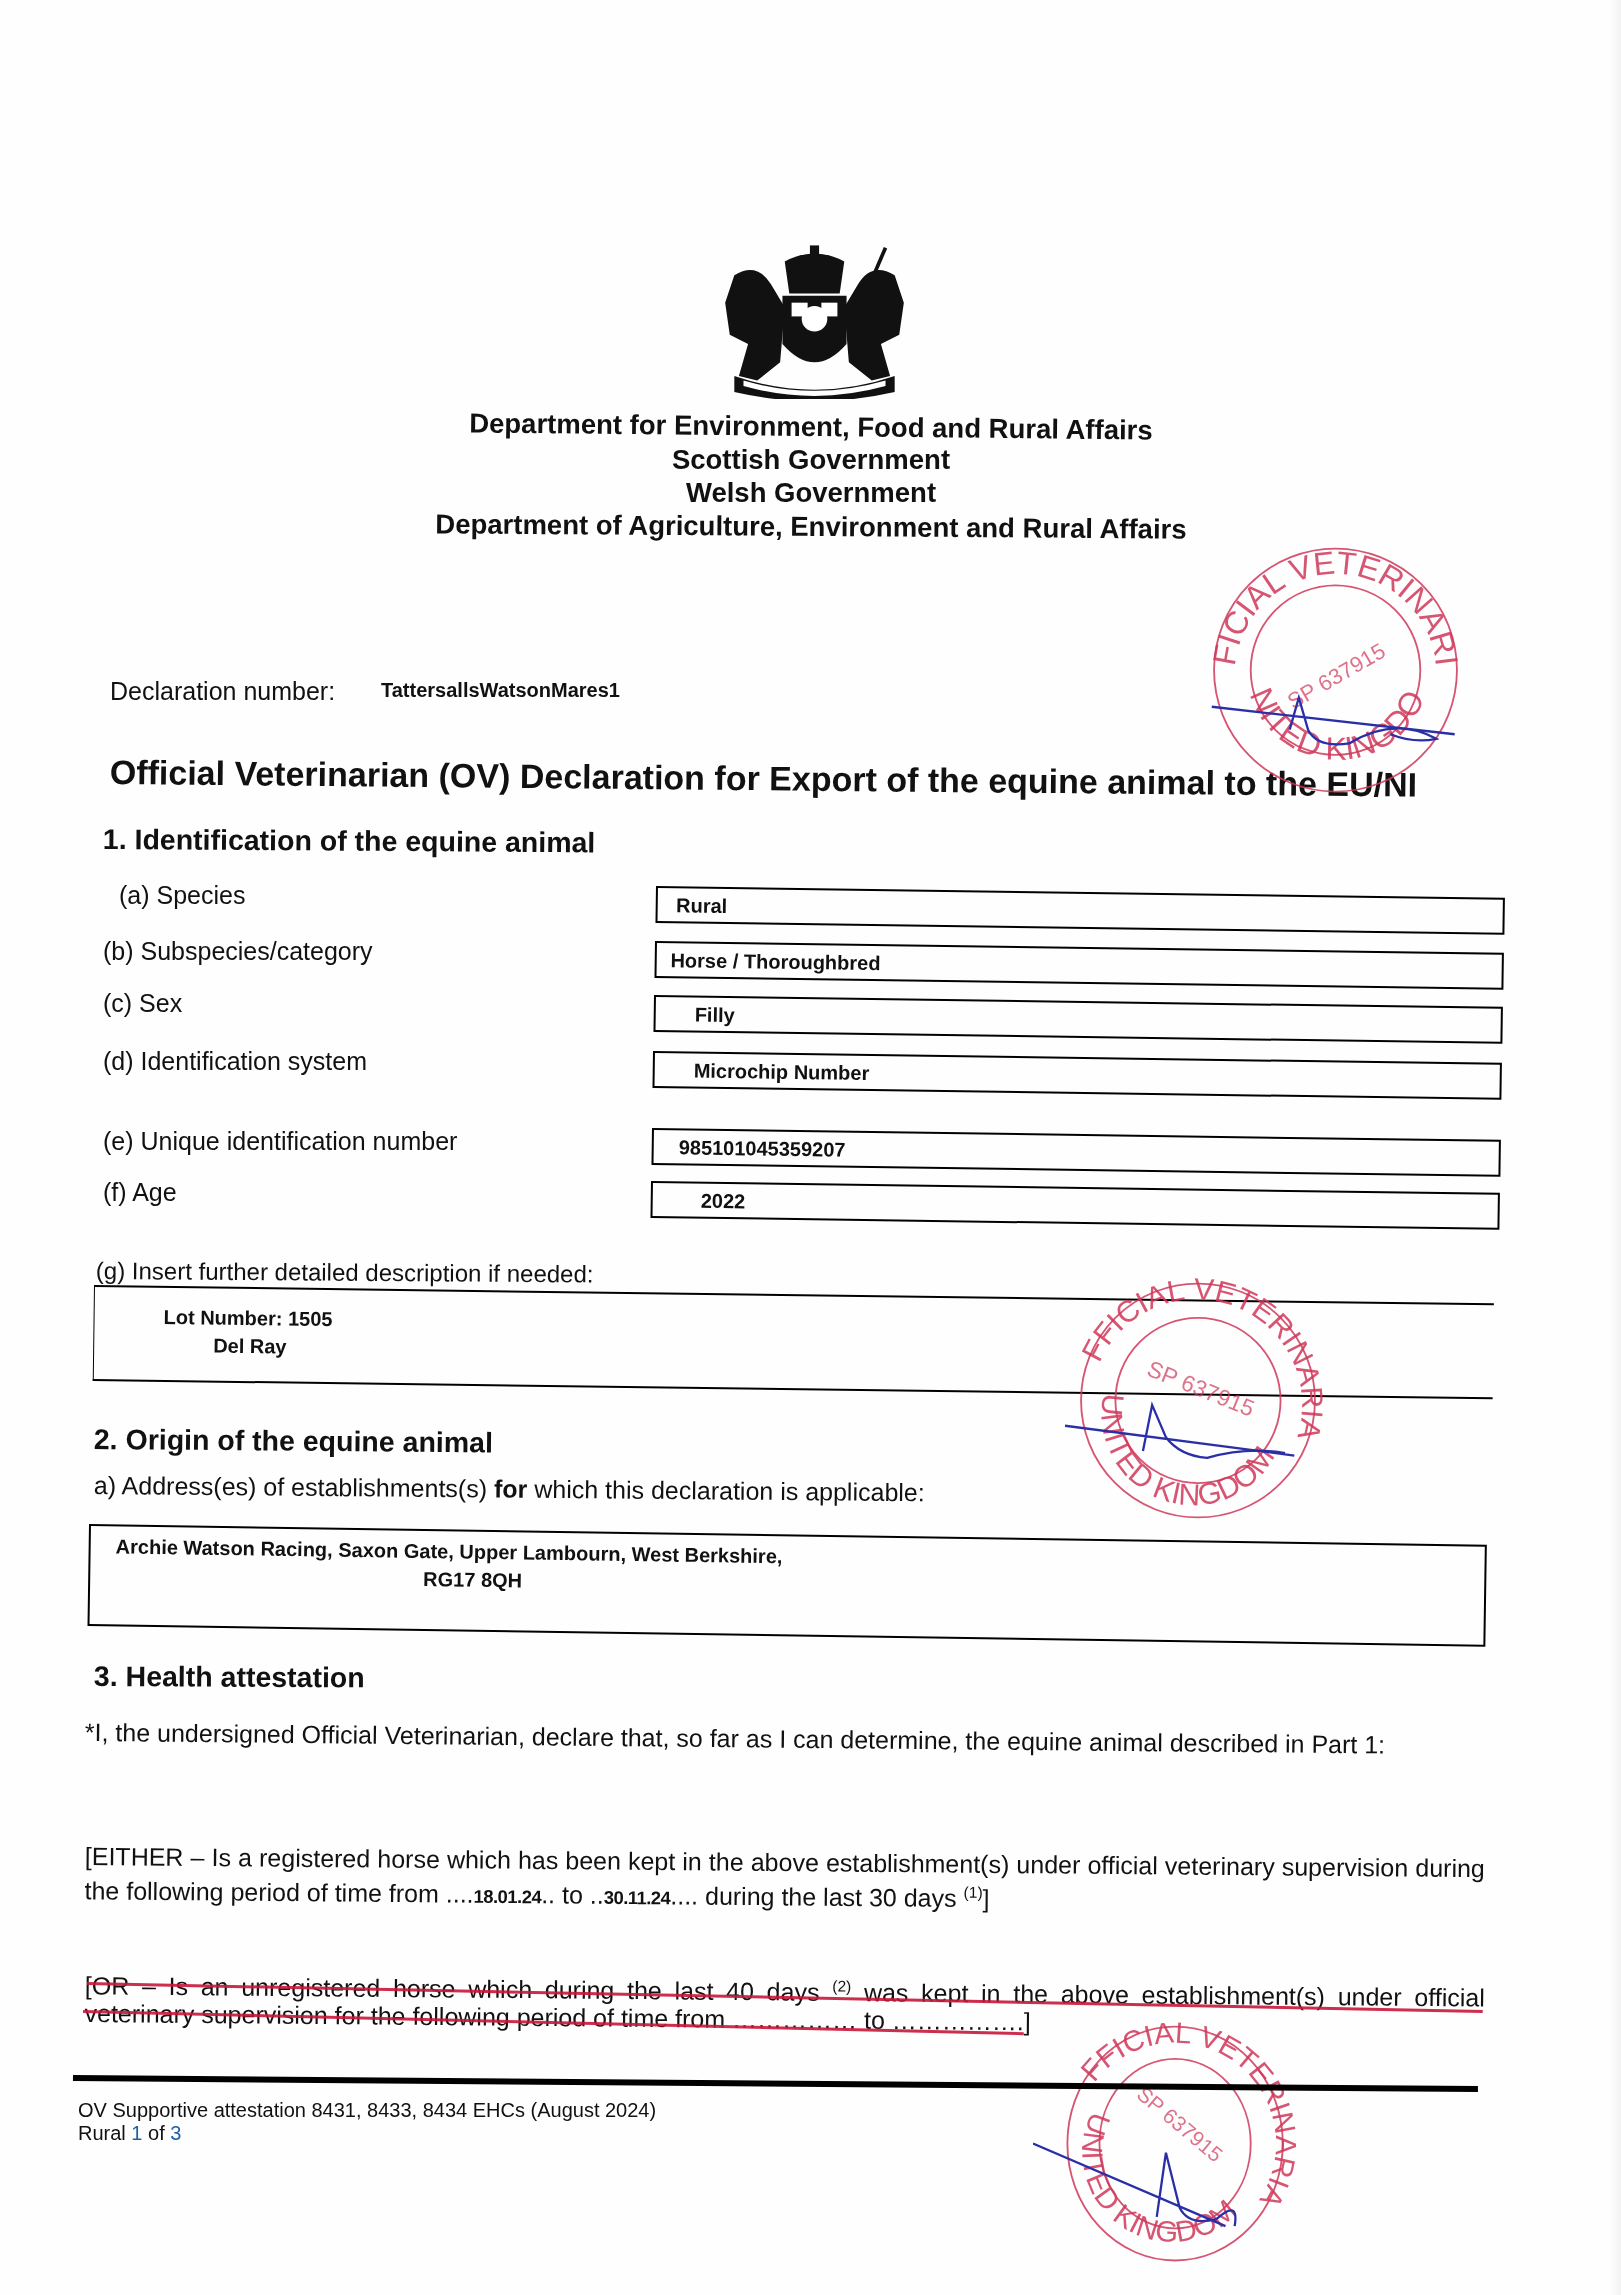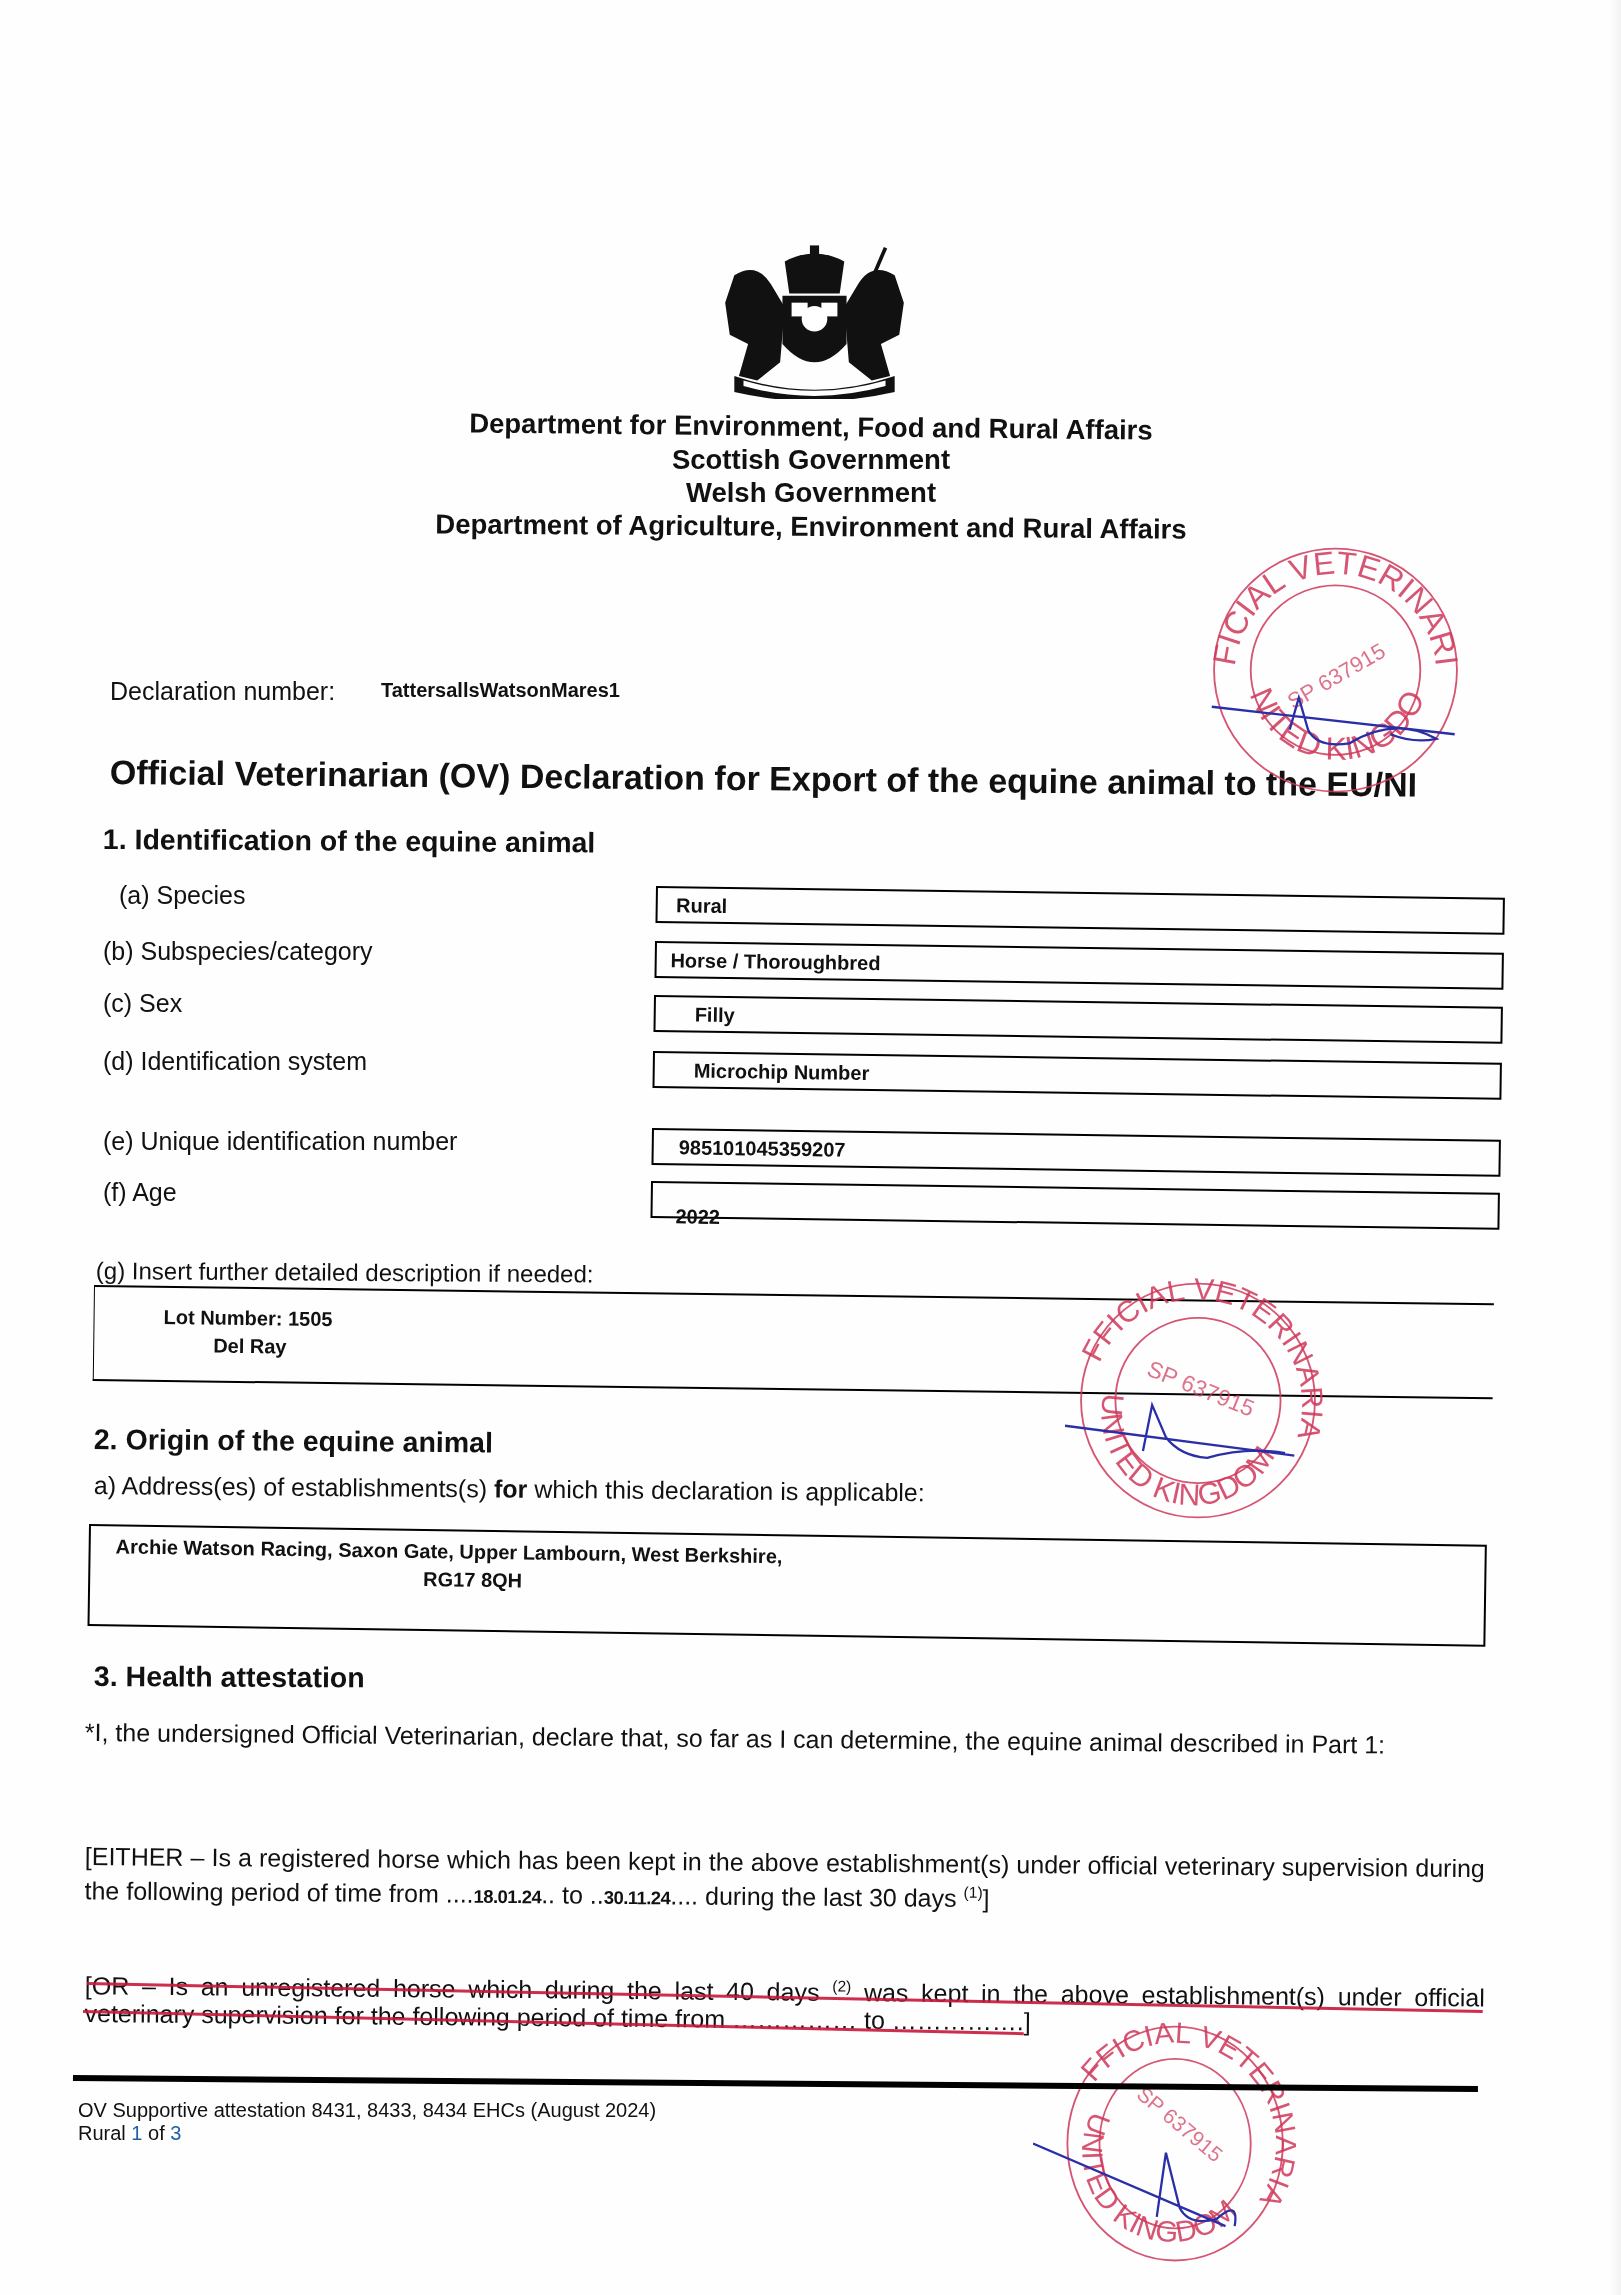--- a/index.html
+++ b/index.html
@@ -103,21 +103,21 @@
     <span class="field-val" style="left:39px;">Microchip Number</span>
   </div>
 
   <div class="field-label" style="top:1127px;text-align:right;">(e) Unique identification number</div>
   <div class="field-box" style="top:1128px; left:652px;">
     <span class="field-val" style="left:25px;">985101045359207</span>
   </div>
 
   <div class="field-label" style="top:1178px;">(f) Age</div>
   <div class="field-box" style="top:1181px; left:651px;">
-    <span class="field-val" style="left:23px;margin-top:16px;">2022</span>
+    <span class="field-val" style="left:48px;">2022</span>
   </div>
 
   <div class="desc-label">(g) Insert further detailed description if needed:</div>
   <div class="desc-box">
     <span class="desc-line" style="left:69px; top:18.4px;">Lot Number: 1505</span>
     <span class="desc-line" style="left:119px; top:46px;">Del Ray</span>
   </div>
 
   <div class="sec s2">2. Origin of the equine animal</div>
   <div class="addr-label"><span>a) Address(es) of establishments(s) </span><b>for</b><span> which this declaration is applicable:</span></div>

